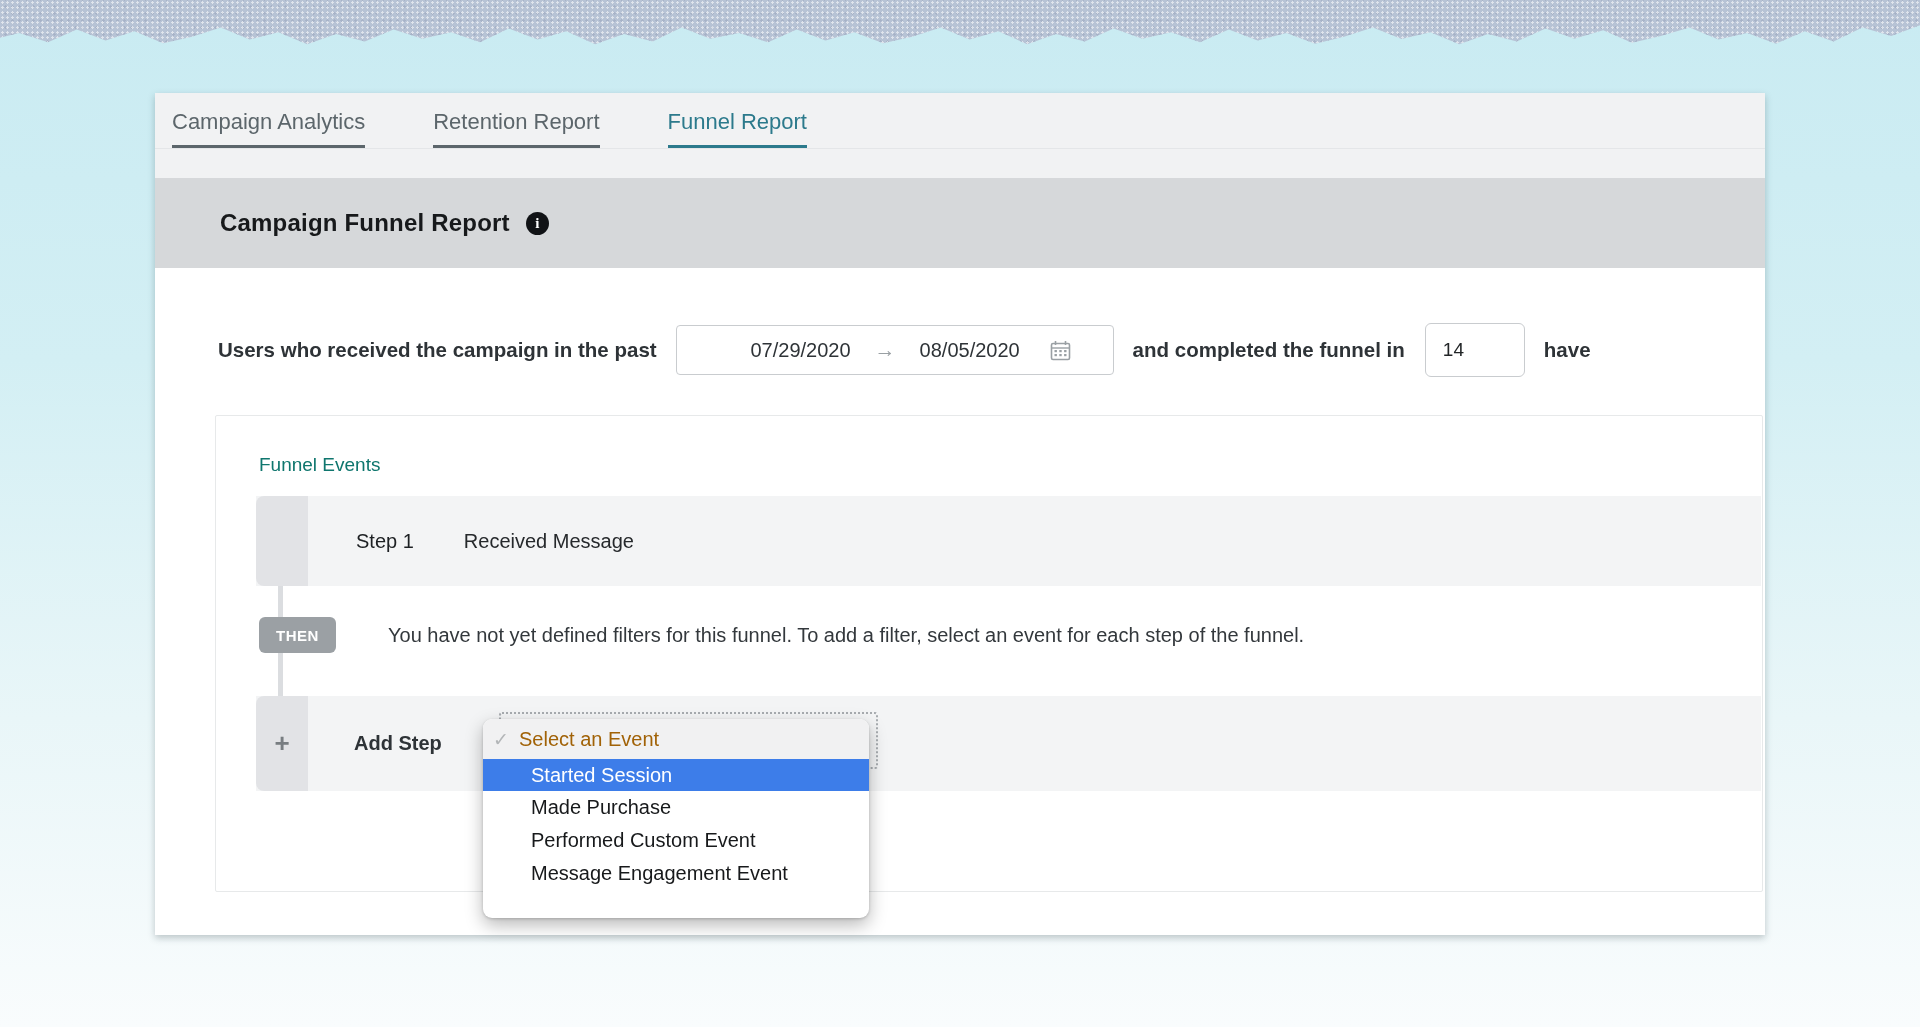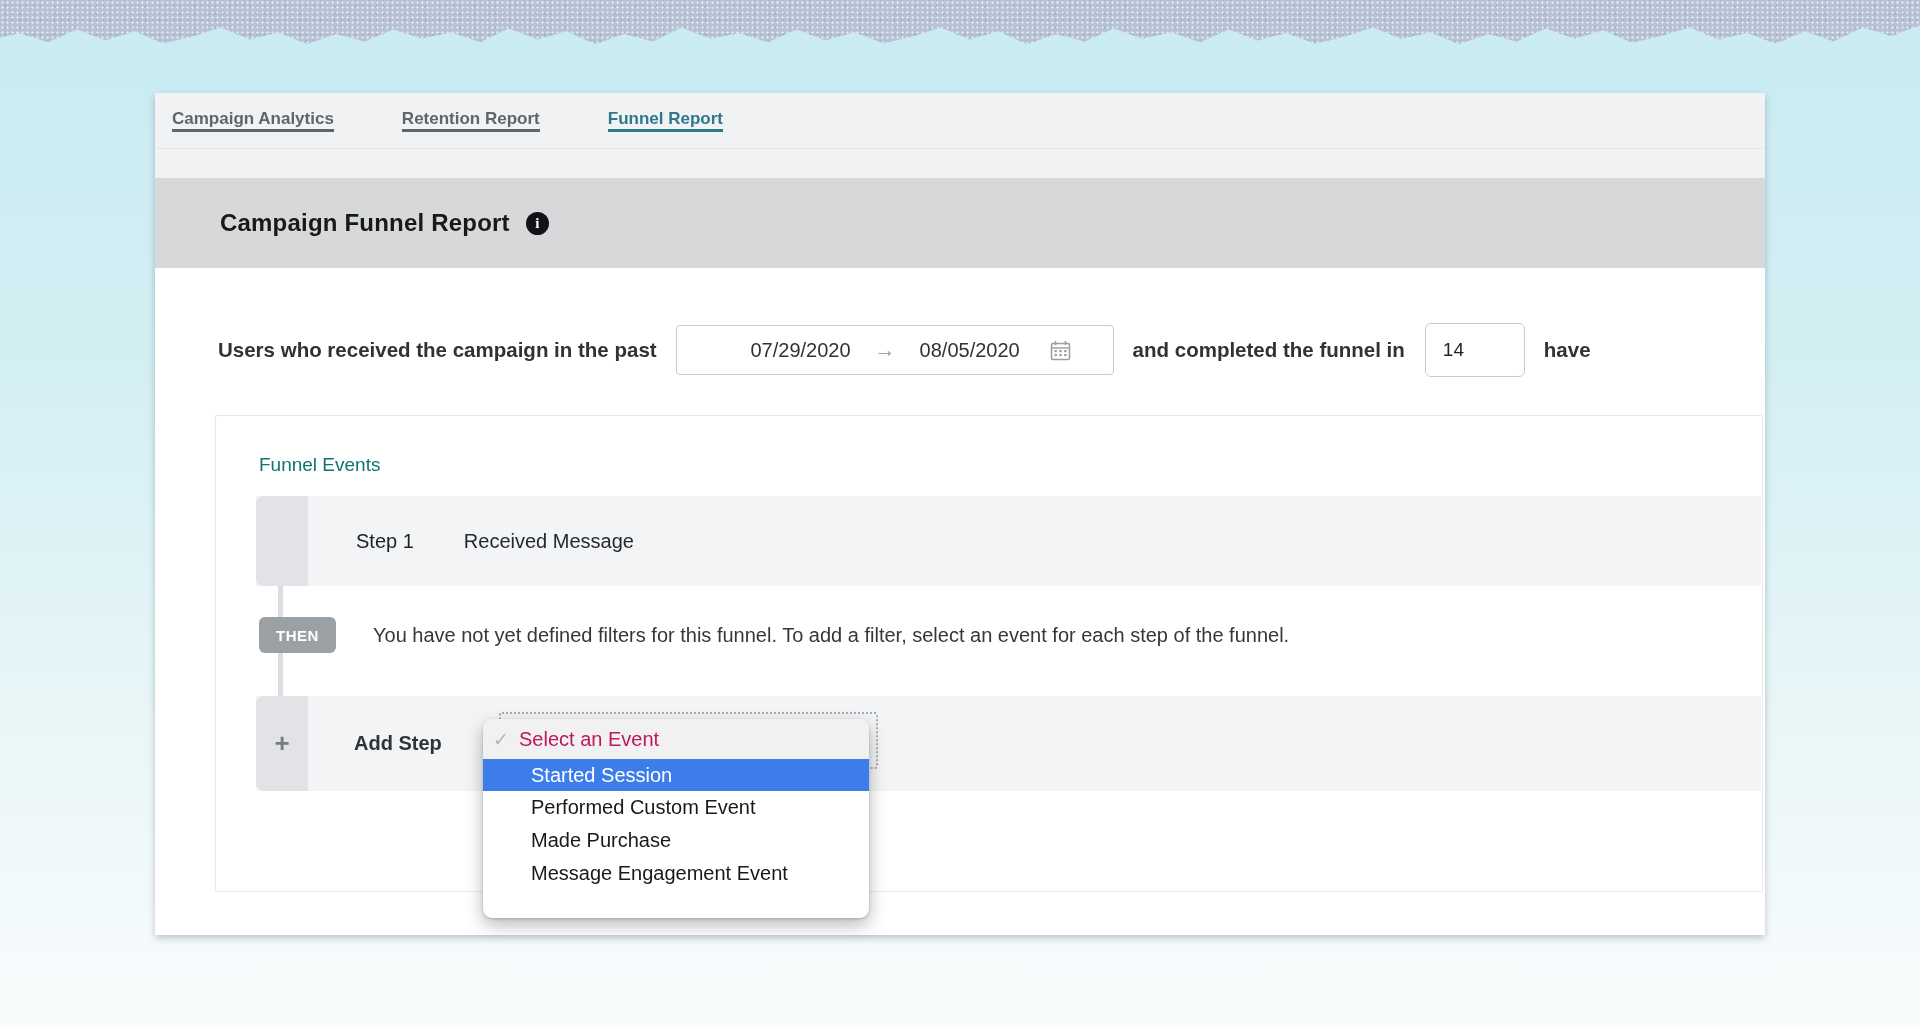--- a/index.html
+++ b/index.html
@@ -33,21 +33,21 @@
     background-position:0 0,2px 3px;
     clip-path:polygon(0 0,100% 0,100% 55%,98.5% 78%,97% 60%,95.5% 90%,94% 68%,92.5% 95%,91% 72%,89.5% 86%,88% 60%,86.5% 78%,85% 93%,83.5% 66%,82% 84%,80.5% 62%,79% 90%,77.5% 74%,76% 96%,74.5% 70%,73% 85%,71.5% 60%,70% 80%,68.5% 95%,67% 72%,65.5% 88%,64% 64%,62.5% 92%,61% 70%,59.5% 84%,58% 62%,56.5% 90%,55% 74%,53.5% 96%,52% 68%,50.5% 86%,49% 60%,47.5% 80%,46% 94%,44.5% 70%,43% 88%,41.5% 64%,40% 92%,38.5% 72%,37% 84%,35.5% 60%,34% 90%,32.5% 74%,31% 96%,29.5% 68%,28% 86%,26.5% 62%,25% 92%,23.5% 70%,22% 84%,20.5% 64%,19% 90%,17.5% 74%,16% 96%,14.5% 70%,13% 86%,11.5% 60%,10% 80%,8.5% 94%,7% 68%,5.5% 88%,4% 64%,2.5% 92%,1% 72%,0 82%);
   }
   .card{
     position:absolute;left:155px;top:93px;width:1610px;height:842px;
     background:#ffffff;box-shadow:0 3px 7px rgba(40,60,70,.28);
   }
   .card-top{position:absolute;left:0;top:0;width:100%;height:85px;background:var(--card-top);}
   .card-top::after{content:"";position:absolute;left:0;top:55px;width:100%;height:1px;background:#e4e6e8;}
   .tabs{display:flex;gap:68px;padding:16px 0 0 17px;position:relative;z-index:1;}
-  .tab{font-size:17px;font-weight:700;color:#5c666b;border-bottom:3.5px solid #5c666b;cursor:pointer;}
+  .tab{font-size:22px;font-weight:400;color:#5c666b;padding-bottom:10px;border-bottom:3.5px solid #5c666b;cursor:pointer;}
   .tab.active{color:var(--accent);border-bottom-color:var(--accent);}
   .report-header{
     position:absolute;left:0;top:85px;width:100%;height:90px;background:var(--header-band);
     display:flex;align-items:center;padding-left:65px;
   }
   .report-title{font-size:24px;font-weight:700;color:var(--ink);letter-spacing:.2px;}
   .info-icon{
     width:23px;height:23px;border-radius:50%;background:#111316;color:#fff;
     display:flex;align-items:center;justify-content:center;
     font-family:"Liberation Serif",serif;font-weight:700;font-size:15px;margin-left:16px;cursor:pointer;
@@ -79,21 +79,21 @@
   }
   .drag-handle{width:52px;height:90px;background:var(--handle);border-radius:8px 0 0 8px;flex:0 0 auto;cursor:grab;}
   .step-label{font-size:20px;font-weight:400;color:#1d2023;margin-left:48px;}
   .step-event{font-size:20px;color:#26292c;margin-left:50px;}
   .connector{position:absolute;left:62px;top:170px;width:5px;height:110px;background:#dbdde0;}
   .then-badge{
     position:absolute;left:43px;top:201px;width:77px;height:36px;border-radius:6px;background:var(--badge);
     color:#fff;font-size:15px;font-weight:700;letter-spacing:.5px;
     display:flex;align-items:center;justify-content:center;
   }
-  .then-text{position:absolute;left:157px;top:201px;height:36px;line-height:36px;font-size:20px;color:#33383c;white-space:nowrap;}
+  .then-text{position:absolute;left:172px;top:201px;height:36px;line-height:36px;font-size:20px;color:#33383c;white-space:nowrap;}
   .add-row{
     position:absolute;left:40px;right:1px;top:280px;height:95px;background:var(--row);
     display:flex;align-items:center;
   }
   .plus-block{
     width:52px;height:95px;background:var(--handle);border-radius:8px 0 0 8px;flex:0 0 auto;
     display:flex;align-items:center;justify-content:center;cursor:pointer;
     color:#787d81;font-size:26px;font-weight:700;
   }
   .add-label{font-size:20px;font-weight:600;color:var(--text);margin-left:46px;}
@@ -104,21 +104,21 @@
   .popup{
     position:absolute;left:267px;top:303px;width:386px;z-index:5;
     background:#fff;border-radius:9px;box-shadow:0 7px 18px rgba(0,0,0,.28),0 1px 3px rgba(0,0,0,.18);
     padding-bottom:28px;overflow:hidden;
   }
   .popup .placeholder-row{
     height:40px;background:#f1f1f2;border-radius:9px 9px 0 0;
     display:flex;align-items:center;padding-left:10px;cursor:pointer;
   }
   .popup .check{color:#b3b6b8;font-size:19px;width:14px;}
-  .popup .placeholder-label{color:#be185d;font-size:20px;margin-left:12px;}
+  .popup .placeholder-label{color:#a16207;font-size:20px;margin-left:12px;}
   .popup .option{
     height:33px;display:flex;align-items:center;padding-left:48px;
     font-size:20px;color:#17191b;cursor:pointer;
   }
   .popup .option.highlighted{height:32px;background:var(--highlight);color:#ffffff;}
 </style>
 </head>
 <body>
 
 <div class="torn-band"></div>
@@ -187,19 +187,19 @@
     </div>
 
     <div class="select-outline"></div>
 
     <div class="popup">
       <div class="placeholder-row">
         <span class="check">✓</span>
         <span class="placeholder-label">Select an Event</span>
       </div>
       <div class="option highlighted">Started Session</div>
+      <div class="option">Made Purchase</div>
       <div class="option">Performed Custom Event</div>
-      <div class="option">Made Purchase</div>
       <div class="option">Message Engagement Event</div>
     </div>
   </div>
 
 </div>
 
 </body></html>

